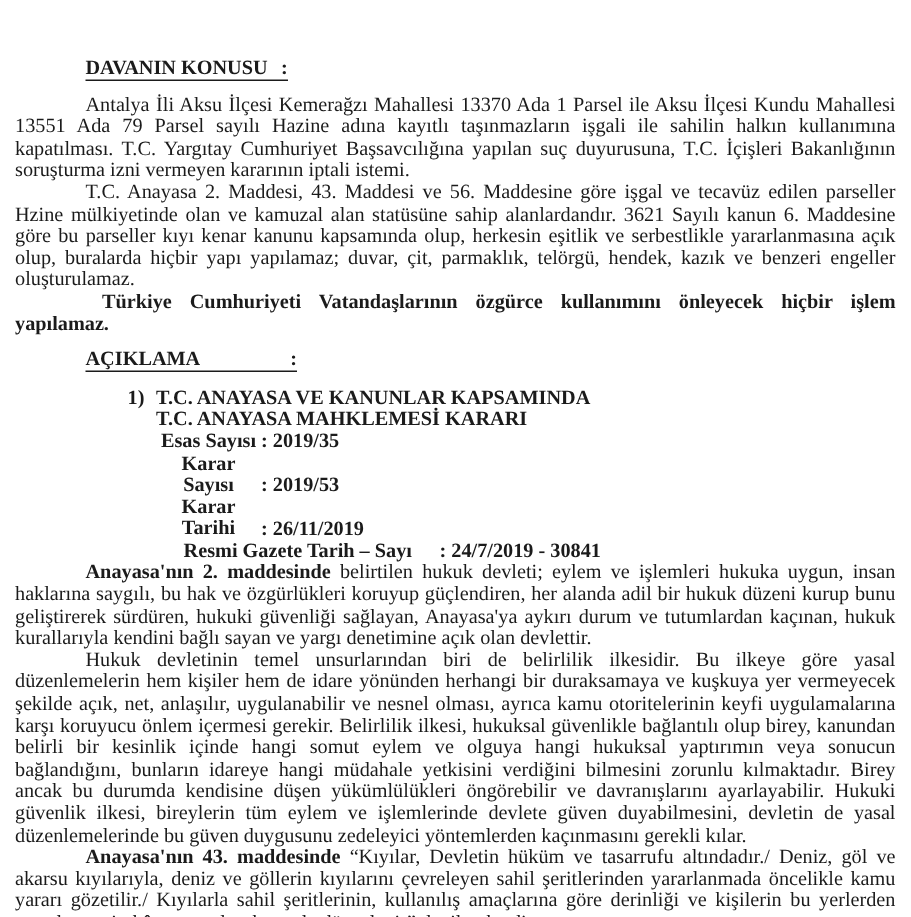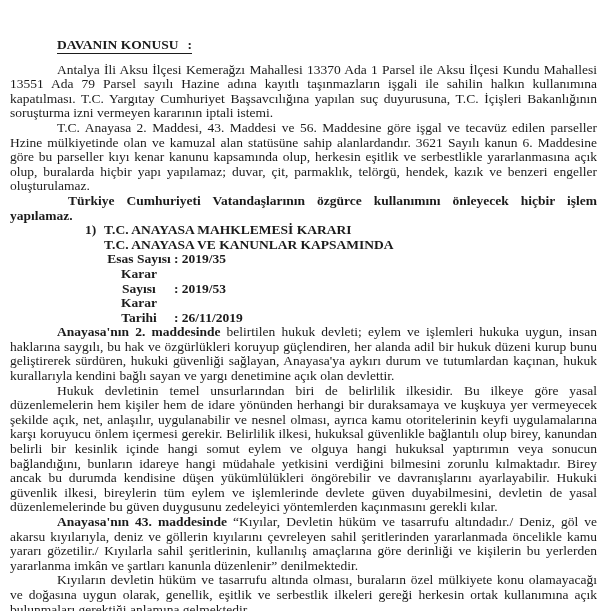--- a/index.html
+++ b/index.html
@@ -64,29 +64,33 @@
   <div class="content">
 
     <div class="heading-row">
       <span class="heading"><span>DAVANIN KONUSU</span><span class="hgap hgap-sm"></span><span>:</span></span>
     </div>
 
     <p class="para">Antalya İli Aksu İlçesi Kemerağzı Mahallesi 13370 Ada 1 Parsel ile Aksu İlçesi Kundu Mahallesi 13551 Ada 79 Parsel sayılı Hazine adına kayıtlı taşınmazların işgali ile sahilin halkın kullanımına kapatılması. T.C. Yargıtay Cumhuriyet Başsavcılığına yapılan suç duyurusuna, T.C. İçişleri Bakanlığının soruşturma izni vermeyen kararının iptali istemi.</p>
     <p class="para">T.C. Anayasa 2. Maddesi, 43. Maddesi ve 56. Maddesine göre işgal ve tecavüz edilen parseller Hzine mülkiyetinde olan ve kamuzal alan statüsüne sahip alanlardandır. 3621 Sayılı kanun 6. Maddesine göre bu parseller kıyı kenar kanunu kapsamında olup, herkesin eşitlik ve serbestlikle yararlanmasına açık olup, buralarda hiçbir yapı yapılamaz; duvar, çit, parmaklık, telörgü, hendek, kazık ve benzeri engeller oluşturulamaz.</p>
     <p class="para bold-line">Türkiye Cumhuriyeti Vatandaşlarının özgürce kullanımını önleyecek hiçbir işlem yapılamaz.</p>
 
+    <div class="heading-row second">
+      <span class="heading"><span>AÇIKLAMA</span><span class="hgap hgap-lg"></span><span>:</span></span>
+    </div>
 
     <div class="list-item">
       <span class="list-num">1)</span>
       <div class="list-body">
+        <div>T.C. ANAYASA VE KANUNLAR KAPSAMINDA</div>
         <div>T.C. ANAYASA MAHKLEMESİ KARARI</div>
-        <div>T.C. ANAYASA VE KANUNLAR KAPSAMINDA</div>
         <div class="field"><span class="field-label">Esas Sayısı</span><span>: 2019/35</span></div>
         <div class="field"><span class="field-label">Karar Sayısı</span><span>: 2019/53</span></div>
         <div class="field"><span class="field-label">Karar Tarihi</span><span>: 26/11/2019</span></div>
+        <div class="field"><span class="field-label wide">Resmi Gazete Tarih – Sayı</span><span>: 24/7/2019 - 30841</span></div>
       </div>
     </div>
 
     <p class="para"><span class="b">Anayasa'nın 2. maddesinde</span><span> belirtilen hukuk devleti; eylem ve işlemleri hukuka uygun, insan haklarına saygılı, bu hak ve özgürlükleri koruyup güçlendiren, her alanda adil bir hukuk düzeni kurup bunu geliştirerek sürdüren, hukuki güvenliği sağlayan, Anayasa'ya aykırı durum ve tutumlardan kaçınan, hukuk kurallarıyla kendini bağlı sayan ve yargı denetimine açık olan devlettir.</span></p>
 
     <p class="para">Hukuk devletinin temel unsurlarından biri de belirlilik ilkesidir. Bu ilkeye göre yasal düzenlemelerin hem kişiler hem de idare yönünden herhangi bir duraksamaya ve kuşkuya yer vermeyecek şekilde açık, net, anlaşılır, uygulanabilir ve nesnel olması, ayrıca kamu otoritelerinin keyfi uygulamalarına karşı koruyucu önlem içermesi gerekir. Belirlilik ilkesi, hukuksal güvenlikle bağlantılı olup birey, kanundan belirli bir kesinlik içinde hangi somut eylem ve olguya hangi hukuksal yaptırımın veya sonucun bağlandığını, bunların idareye hangi müdahale yetkisini verdiğini bilmesini zorunlu kılmaktadır. Birey ancak bu durumda kendisine düşen yükümlülükleri öngörebilir ve davranışlarını ayarlayabilir. Hukuki güvenlik ilkesi, bireylerin tüm eylem ve işlemlerinde devlete güven duyabilmesini, devletin de yasal düzenlemelerinde bu güven duygusunu zedeleyici yöntemlerden kaçınmasını gerekli kılar.</p>
 
     <p class="para"><span class="b">Anayasa'nın 43. maddesinde</span><span> “Kıyılar, Devletin hüküm ve tasarrufu altındadır./ Deniz, göl ve akarsu kıyılarıyla, deniz ve göllerin kıyılarını çevreleyen sahil şeritlerinden yararlanmada öncelikle kamu yararı gözetilir./ Kıyılarla sahil şeritlerinin, kullanılış amaçlarına göre derinliği ve kişilerin bu yerlerden yararlanma imkân ve şartları kanunla düzenlenir” denilmektedir.</span></p>
 
     <p class="para">Kıyıların devletin hüküm ve tasarrufu altında olması, buraların özel mülkiyete konu olamayacağı ve doğasına uygun olarak, genellik, eşitlik ve serbestlik ilkeleri gereği herkesin ortak kullanımına açık bulunmaları gerektiği anlamına gelmektedir.</p>

